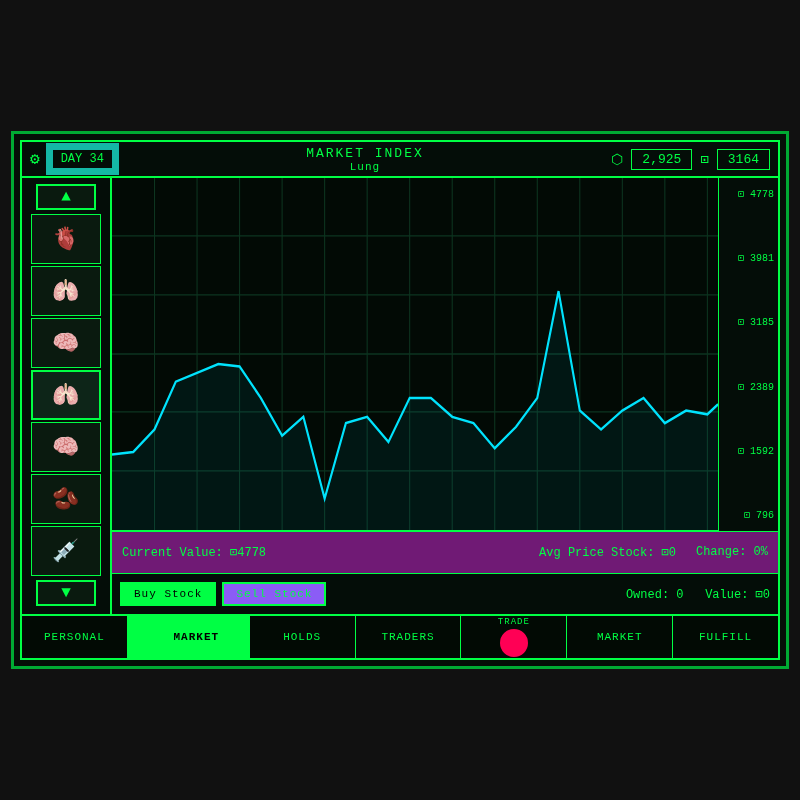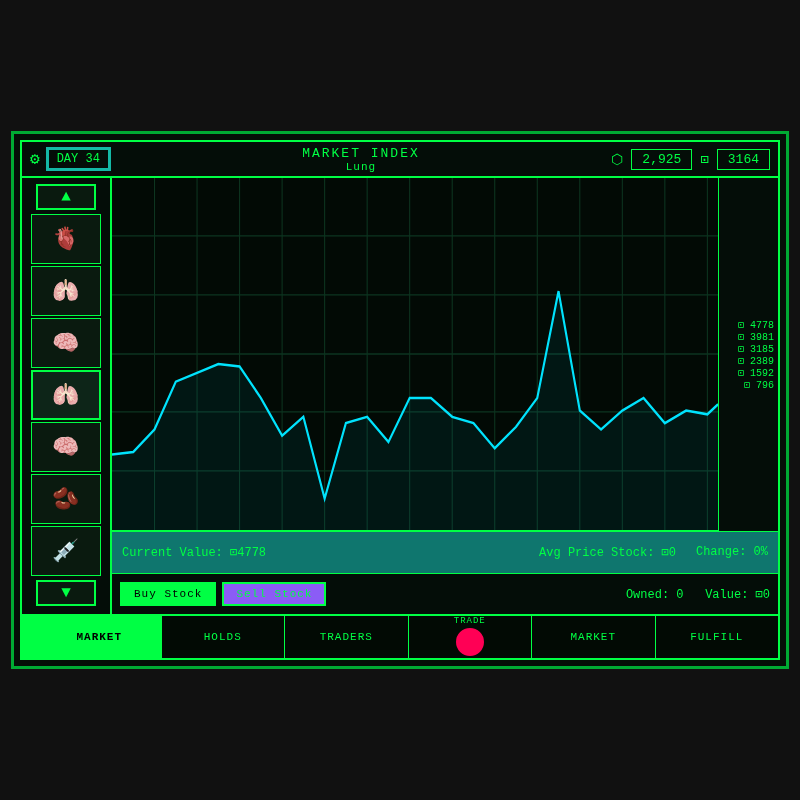--- a/index.html
+++ b/index.html
@@ -37,21 +37,21 @@
       align-items: center;
       gap: 6px;
     }
     .gear-icon {
       color: #00ff44;
       font-size: 16px;
     }
     .day-label {
       color: #00ff44;
       font-size: 12px;
-      border: 3px solid #14b8a6;
+      border: 7px solid #14b8a6;
       padding: 2px 8px;
     }
     .top-bar-center {
       flex: 1;
       text-align: center;
     }
     .market-index-title {
       color: #00ff44;
       font-size: 13px;
       letter-spacing: 2px;
@@ -145,21 +145,21 @@
       height: 100%;
     }
     
     .info-bar {
       display: flex;
       align-items: center;
       padding: 4px 10px;
       border-top: 1px solid #00ff44;
       height: 42px;
       gap: 20px;
-      background: #0f766e;
+      background: #701a75;
     }
     .info-text {
       color: #00ff44;
       font-size: 12px;
     }
     .info-section {
       flex: 1;
       display: flex;
       gap: 20px;
       justify-content: flex-end;
@@ -188,21 +188,21 @@
       background: #00ff44;
       color: #000;
     }
     
     .right-axis {
       width: 60px;
       background: #040d08;
       border-left: 1px solid #00ff44;
       display: flex;
       flex-direction: column;
-      justify-content: center;
+      justify-content: space-between;
       padding: 10px 4px;
     }
     .y-label {
       color: #00ff44;
       font-size: 10px;
       text-align: right;
     }
     
     .bottom-nav {
       display: flex;
@@ -226,20 +226,21 @@
     .nav-item.active {
       background: #00ff44;
       color: #000;
       font-weight: bold;
       padding-left: 16px;
     }
     .trade-section {
       display: flex;
       flex-direction: column;
       align-items: center;
+      justify-content: center;
       gap: 2px;
       flex: 1;
       border-right: 1px solid #00ff44;
     }
     .trade-label {
       color: #00ff44;
       font-size: 9px;
       letter-spacing: 1px;
     }
     .trade-circle {
@@ -440,20 +441,21 @@
               &nbsp;
               <span>Value:</span>
               <span>⊡0</span>
             </span>
           </div>
         </div>
       </div>
     </div>
 
     <div class="bottom-nav">
+      <div class="nav-item">PERSONAL</div>
       <div class="nav-item active">MARKET</div>
       <div class="nav-item">HOLDS</div>
       <div class="nav-item">TRADERS</div>
       <div class="trade-section">
         <span class="trade-label">TRADE</span>
         <div class="trade-circle"></div>
       </div>
       <div class="nav-item">MARKET</div>
       <div class="nav-item">FULFILL</div>
     </div>

